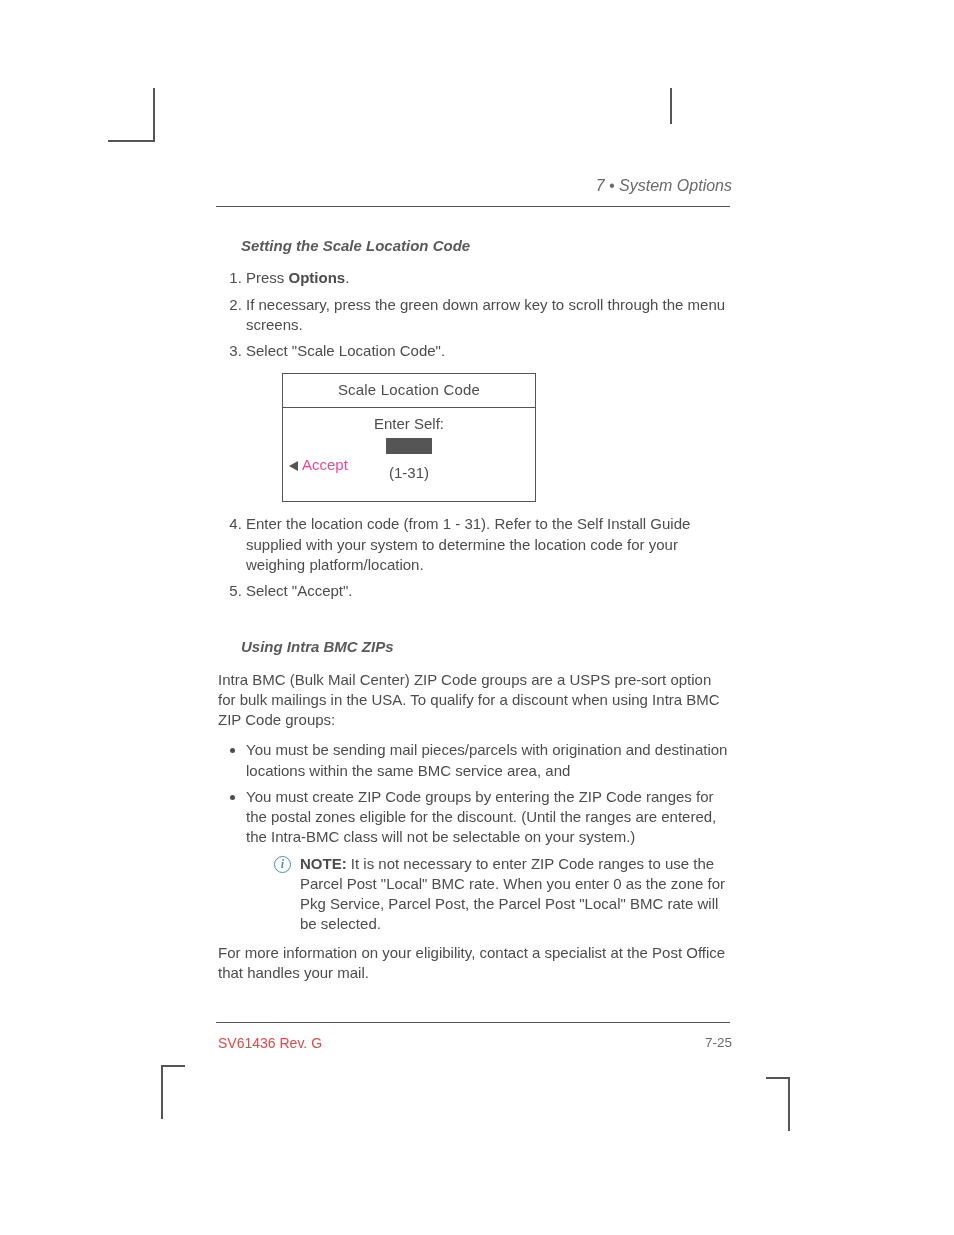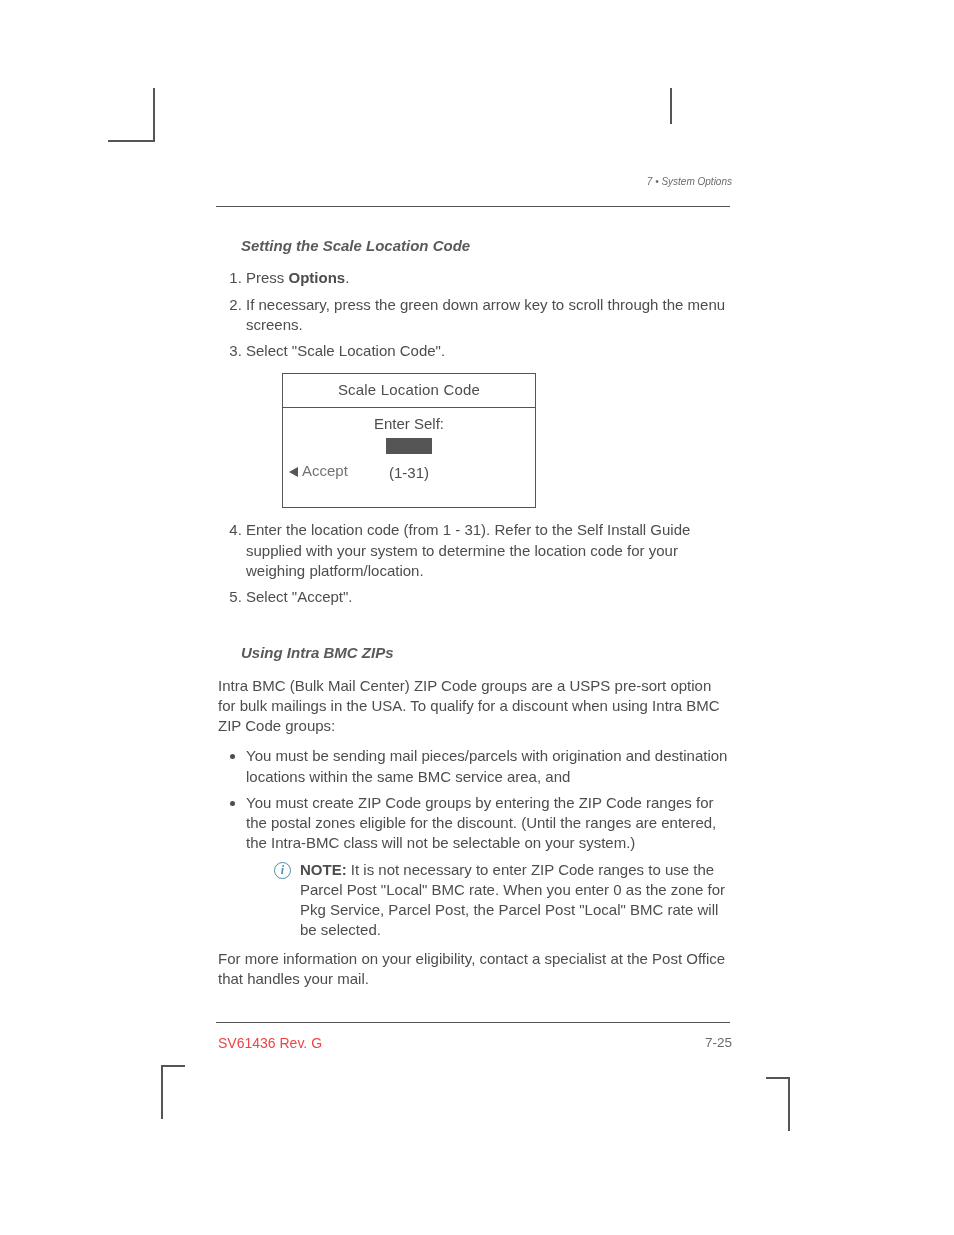--- a/index.html
+++ b/index.html
@@ -29,21 +29,21 @@
   .crop.bl-h { left: 161px; top: 1065px; width: 24px; height: 2px; }
   .crop.br-v { left: 788px; top: 1077px; width: 2px;  height: 54px; }
   .crop.br-h { left: 766px; top: 1077px; width: 24px; height: 2px; }
 
   .running-head {
     position: absolute;
     top: 175px;
     right: 222px;
     font-style: italic;
     color: #6a6a6a;
-    font-size: 10px;
+    font-size: 16px;
   }
   .top-rule {
     position: absolute;
     left: 216px;
     top: 206px;
     width: 514px;
     border-top: 1.5px solid #555;
   }
   .bot-rule {
     position: absolute;
@@ -124,27 +124,27 @@
     color: #4d4d4d;
   }
   .enter-code { margin-bottom: 4px; }
   .code-input {
     display: inline-block;
     width: 46px;
     height: 16px;
     background: #555;
     margin-bottom: 4px;
   }
-  .range { margin-bottom: 16px; }
+  .range { margin-bottom: 10px; }
   .accept-row {
     position: absolute;
     left: 6px;
     bottom: 26px;
     text-align: center;
-    color: #737373;
+    color: #ec4899;
   }
   .tri-left {
     display: inline-block;
     width: 0; height: 0;
     border-top: 5px solid transparent;
     border-bottom: 5px solid transparent;
     border-right: 9px solid #555;
     margin-right: 4px;
     vertical-align: -1px;
   }

